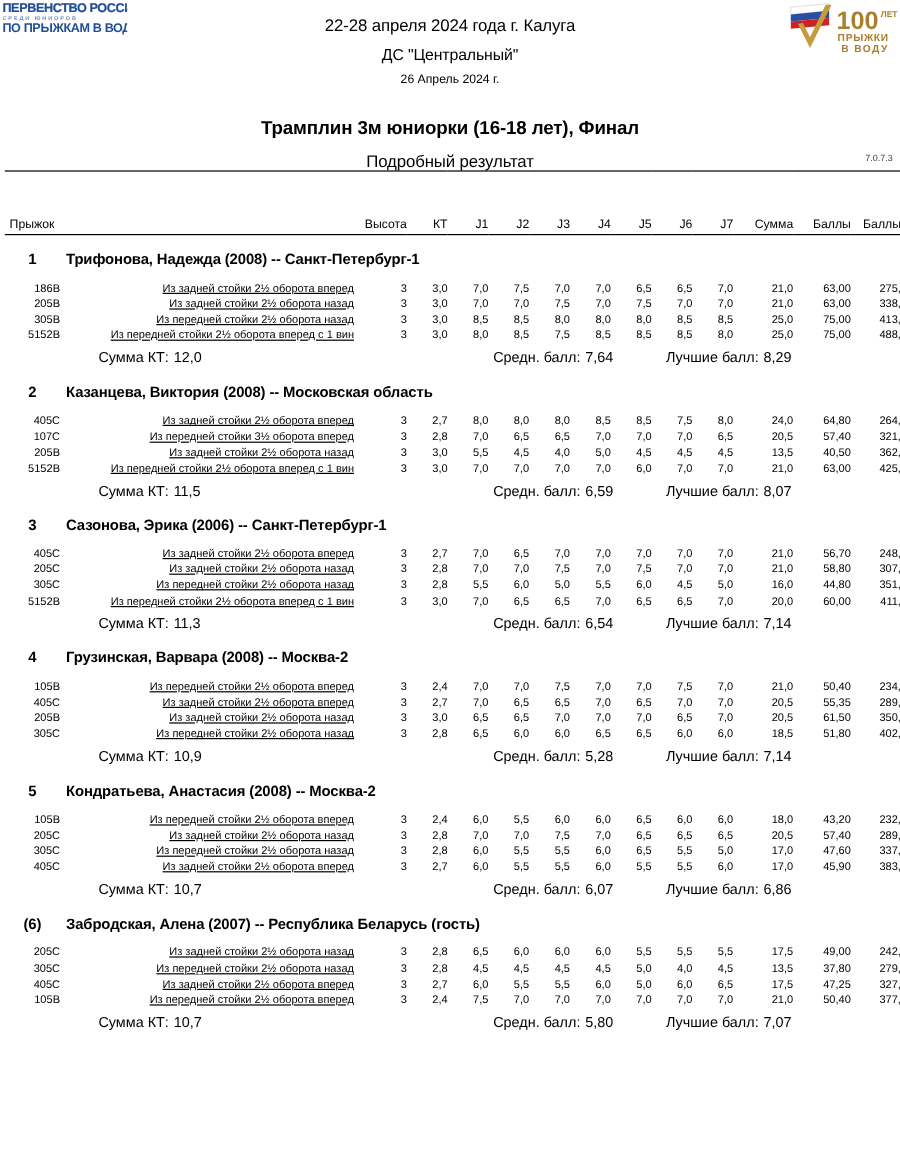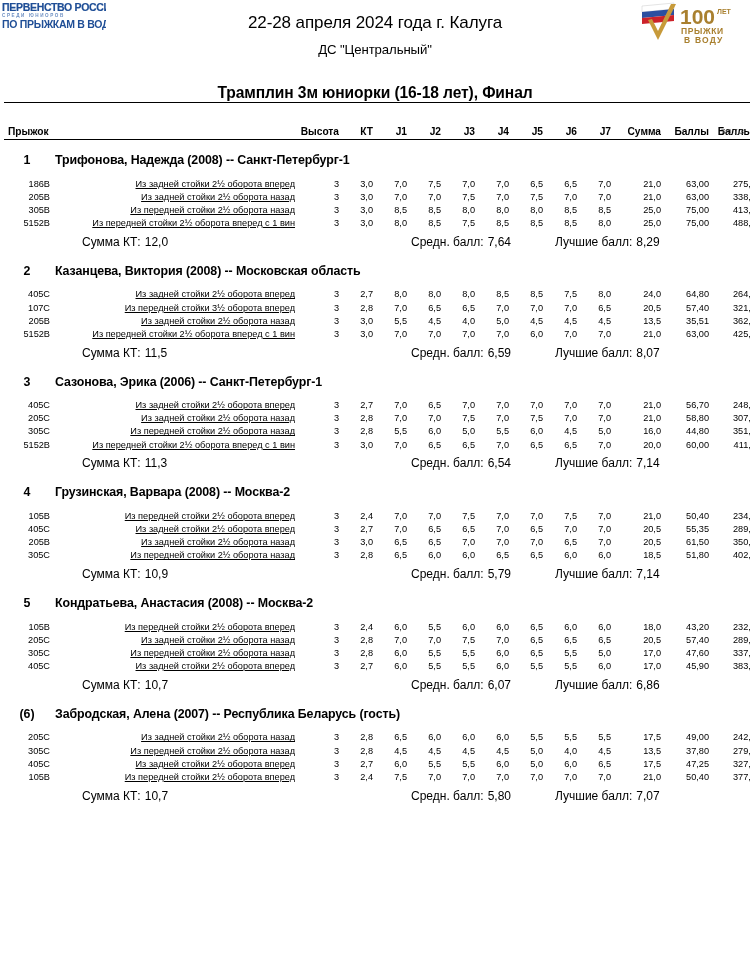--- a/index.html
+++ b/index.html
@@ -55,39 +55,39 @@
     font-size: 10.5px;
     font-weight: bold;
     letter-spacing: -0.3px;
     color: #1f4e96;
     white-space: nowrap;
     margin-top: 1px;
   }
 
   .logo-right {
     position: absolute;
-    right: 18px;
+    right: 1px;
     top: 0px;
     width: 92px;
     height: 48px;
   }
 
   .title-block {
     text-align: center;
     padding: 0 112px;
   }
   .main-title {
     font-size: 19.5px;
     font-weight: normal;
     line-height: 1.22;
     margin: 2px 0 0 0;
     letter-spacing: -0.1px;
   }
   .sub1 {
-    font-size: 17px;
+    font-size: 14px;
     margin-top: 9px;
     letter-spacing: -0.1px;
   }
   .sub2 {
     font-size: 13.2px;
     margin-top: 9px;
     letter-spacing: -0.1px;
   }
   .sub3 {
     font-size: 10.2px;
@@ -115,23 +115,23 @@
   
   .results {
     width: 742px;
     margin: 0 4px;
     border-collapse: collapse;
     table-layout: fixed;
     font-size: 9.2px;
   }
   .results th {
     font-size: 10.2px;
-    font-weight: bold;
+    font-weight: normal;
     vertical-align: bottom;
-    padding: 0 0 2px 0;
+    padding: 16px 0 2px 0;
     border-top: 1.2px solid #000;
     border-bottom: 1.2px solid #000;
     height: 34px;
     text-align: right;
     white-space: normal;
   }
   .results th.h-dive {
     text-align: left;
     padding-left: 4px;
   }
@@ -200,21 +200,23 @@
       <text x="40" y="24" font-family="Liberation Sans, sans-serif" font-size="21" font-weight="bold" fill="#a9802f">100</text>
       <text x="77" y="14" font-family="Liberation Sans, sans-serif" font-size="7" font-weight="bold" fill="#a9802f">ЛЕТ</text>
       <text x="41" y="34" font-family="Liberation Sans, sans-serif" font-size="8.5" font-weight="bold" fill="#a9802f" letter-spacing="0.6">ПРЫЖКИ</text>
       <text x="44" y="43" font-family="Liberation Sans, sans-serif" font-size="8.5" font-weight="bold" fill="#a9802f" letter-spacing="1.2">В ВОДУ</text>
     </svg>
   </div>
 
   <div class="title-block">
     <div class="sub1">22-28 апреля 2024 года г. Калуга</div>
     <div class="sub2">ДС "Центральный"</div>
+    <div class="sub3">26 Апрель 2024 г.</div>
     <div class="event-line">Трамплин 3м юниорки (16-18 лет), Финал</div>
+    <div class="report-line">Подробный результат</div>
   </div>
 
   <div class="version">7.0.7.3</div>
 </div>
 
 <table class="results">
   <colgroup>
     <col style="width:46px">
     <col style="width:245px">
     <col style="width:44px">
@@ -377,21 +379,21 @@
         <td class="num">3</td>
         <td class="num">3,0</td>
         <td class="num">5,5</td>
         <td class="num">4,5</td>
         <td class="num">4,0</td>
         <td class="num">5,0</td>
         <td class="num">4,5</td>
         <td class="num">4,5</td>
         <td class="num">4,5</td>
         <td class="num">13,5</td>
-        <td class="num">35,51</td>
+        <td class="num">40,50</td>
         <td class="num">362,10</td>
       </tr>
       <tr class="dive">
         <td class="code">5152B</td>
         <td class="desc">Из передней стойки 2½ оборота вперед с 1 вин</td>
         <td class="num">3</td>
         <td class="num">3,0</td>
         <td class="num">7,0</td>
         <td class="num">7,0</td>
         <td class="num">7,0</td>
@@ -556,21 +558,21 @@
         <td class="num">6,5</td>
         <td class="num">6,5</td>
         <td class="num">6,0</td>
         <td class="num">6,0</td>
         <td class="num">18,5</td>
         <td class="num">51,80</td>
         <td class="num">402,65</td>
       </tr>
       <tr class="summary">
         <td colspan="4" class="sum-kt"><span class="sum-lbl">Сумма КТ:</span><span class="sum-val">10,9</span></td>
-        <td colspan="5" class="sum-avg"><span class="sum-lbl">Средн. балл:</span><span class="sum-val">5,79</span></td>
+        <td colspan="5" class="sum-avg"><span class="sum-lbl">Средн. балл:</span><span class="sum-val">5,28</span></td>
         <td colspan="6" class="sum-best"><span class="sum-lbl">Лучшие балл:</span><span class="sum-val">7,14</span></td>
       </tr>
       <tr class="spacer">
         <td colspan="15"></td>
       </tr>
       <tr class="athlete">
         <td class="rank-cell">5</td>
         <td class="name-cell" colspan="14">Кондратьева, Анастасия (2008) -- Москва-2</td>
       </tr>
       <tr class="spacer-sm">

